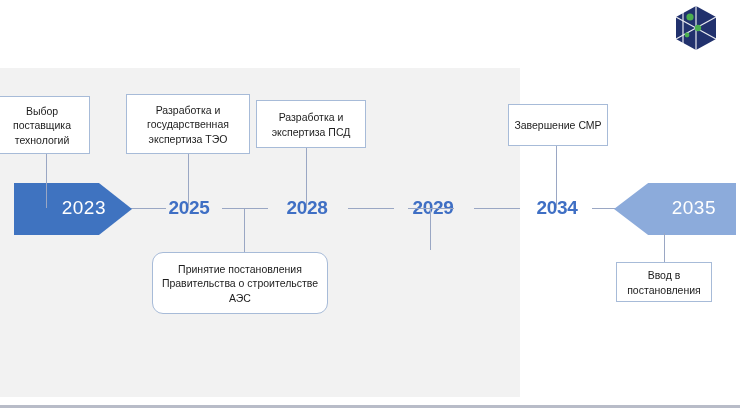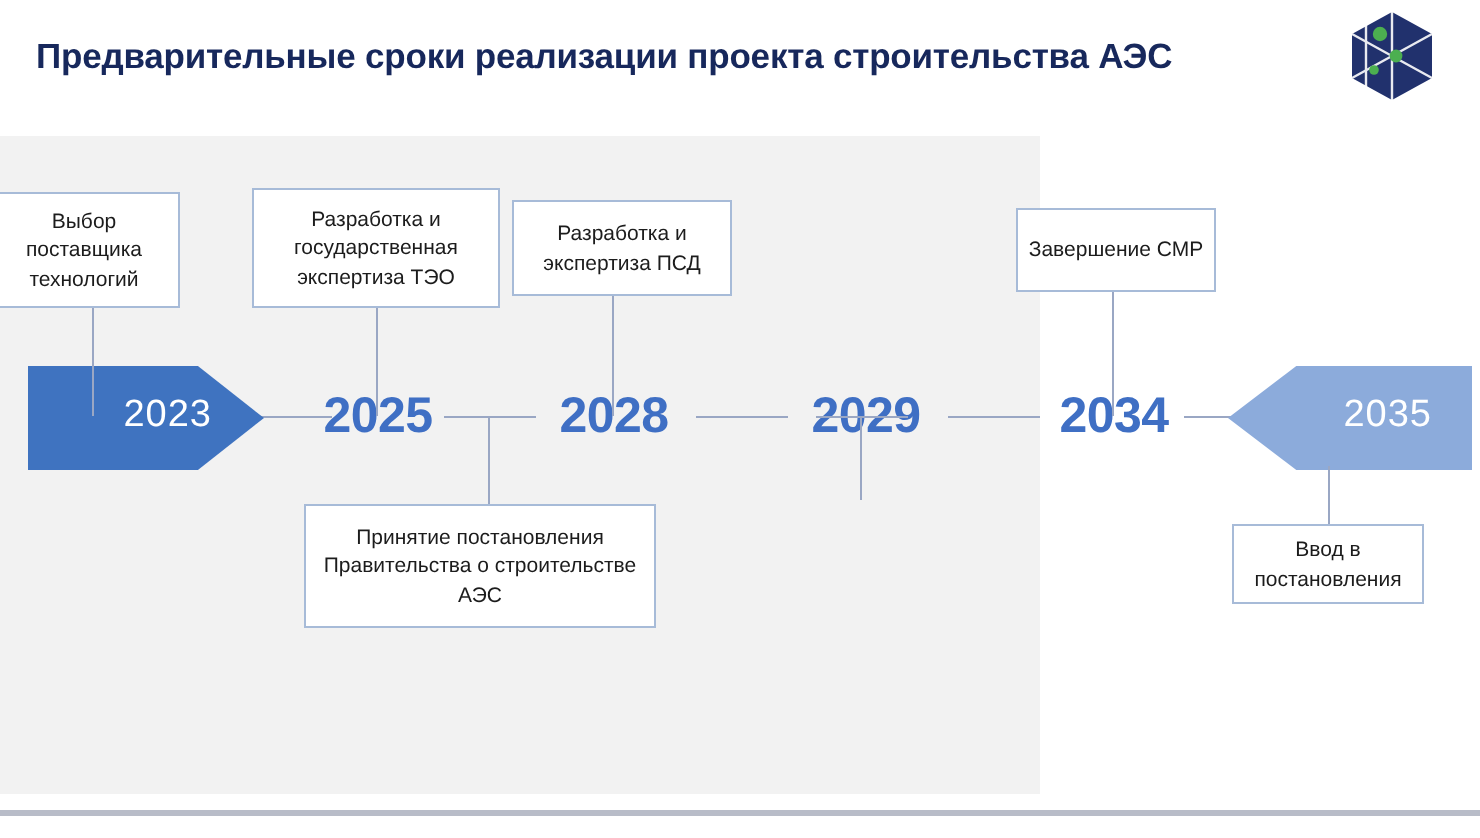--- a/index.html
+++ b/index.html
@@ -71,21 +71,21 @@
     position: absolute;
     height: 1px;
     background: #9aa7c4;
     top: 208px;
   }
 
   
   .year {
     position: absolute;
     top: 192px;
-    font-size: 25px;
+    font-size: 19px;
     font-weight: bold;
     color: #3f6fc4;
     text-align: center;
     line-height: 32px;
     letter-spacing: -0.3px;
   }
   .year.end-cap {
     color: #ffffff;
     font-weight: normal;
     font-size: 19px;
@@ -142,32 +142,31 @@
     height: 1px;
     background: #9aa7c4;
     top: 208px;
   }
 
   
   #box-0 { left: -6px;  top: 96px;  width: 96px;  height: 58px; }
   #box-1 { left: 126px; top: 94px;  width: 124px; height: 60px; }
   #box-2 { left: 256px; top: 100px; width: 110px; height: 48px; }
   #box-3 { left: 508px; top: 104px; width: 100px; height: 42px; }
-  #box-4 { left: 152px; top: 252px; width: 176px; height: 62px; }
+  #box-4 { left: 152px; top: 252px; width: 176px; height: 62px; border-radius: 11px; }
   #box-5 { left: 382px; top: 250px; width: 96px;  height: 62px; }
   #box-6 { left: 616px; top: 262px; width: 96px;  height: 40px; }
 </style>
 </head>
 <body>
 
 <div id="slide">
 
   <div id="panel"></div>
 
-  <div id="title">Предварительные сроки реализации проекта строительства АЭС</div>
 
   <div id="logo">
     <svg width="48" height="48" viewBox="0 0 48 48" aria-hidden="true">
       <polygon points="24,2 44,13 44,35 24,46 4,35 4,13" fill="#21316d"></polygon>
       <g stroke="#ffffff" stroke-width="1.2" fill="none" opacity="0.9">
         <line x1="24" y1="2" x2="24" y2="24"></line>
         <line x1="24" y1="24" x2="44" y2="13"></line>
         <line x1="24" y1="24" x2="44" y2="35"></line>
         <line x1="24" y1="24" x2="4" y2="35"></line>
         <line x1="24" y1="24" x2="4" y2="13"></line>

